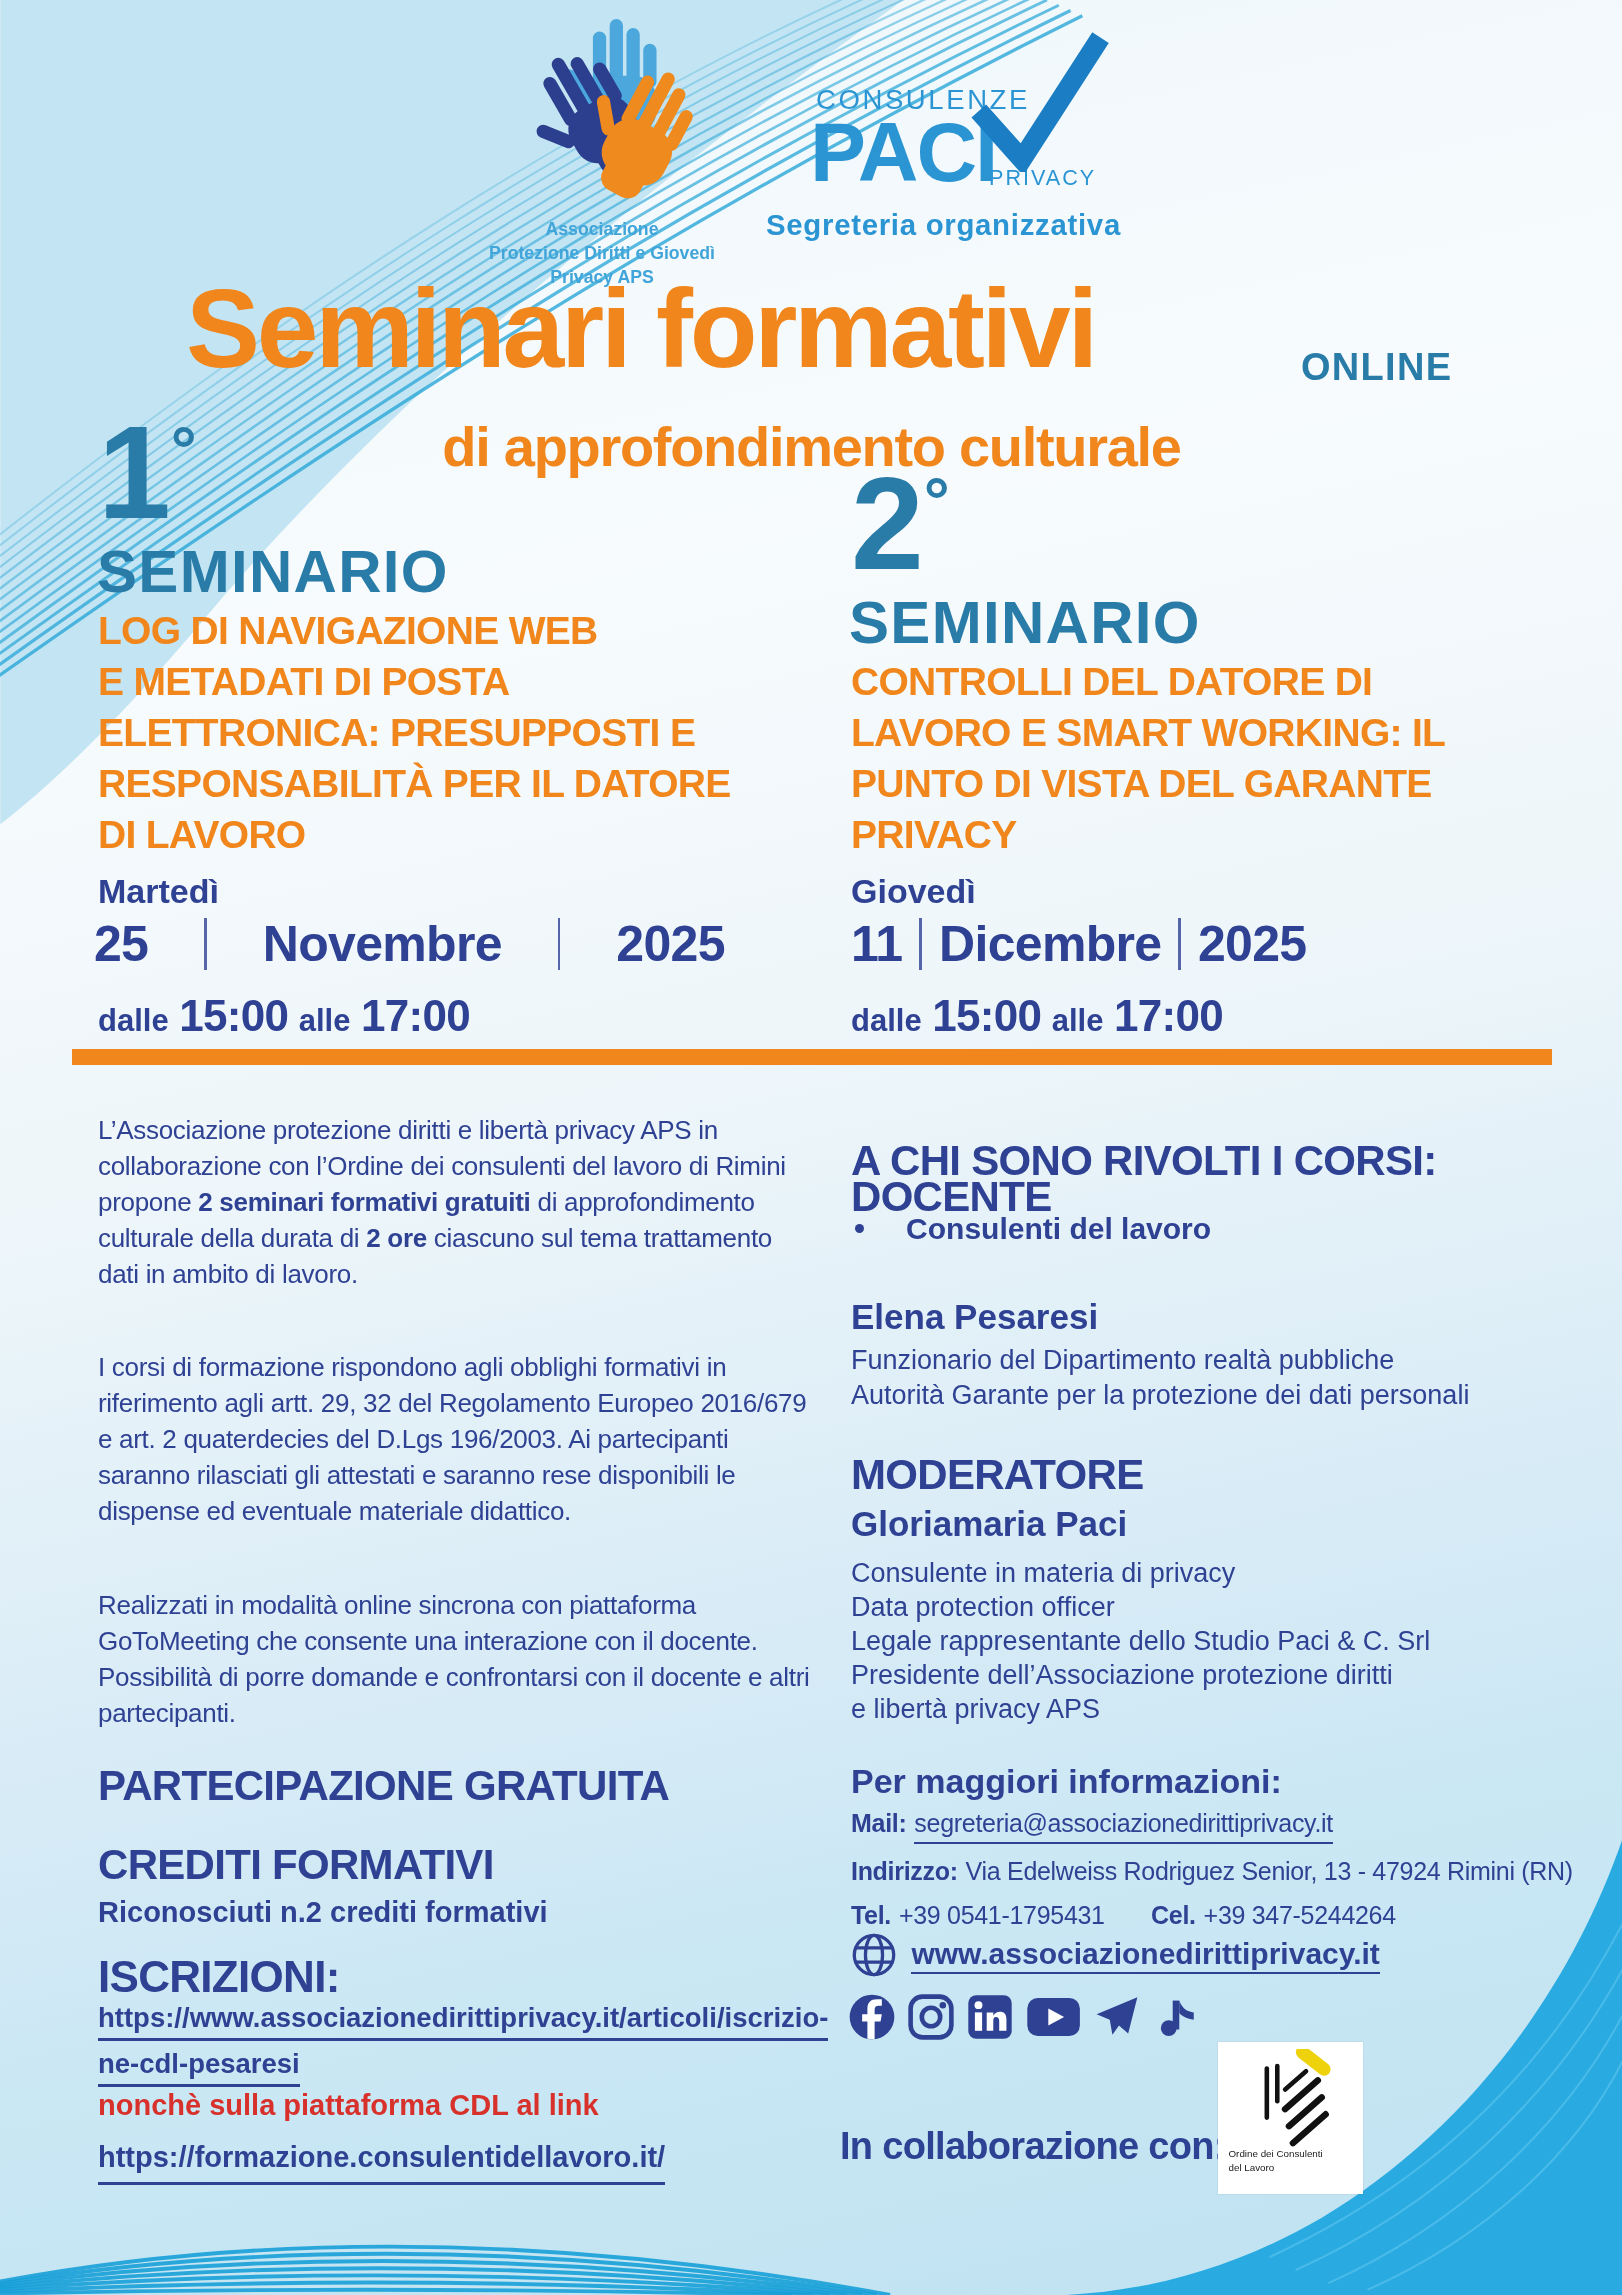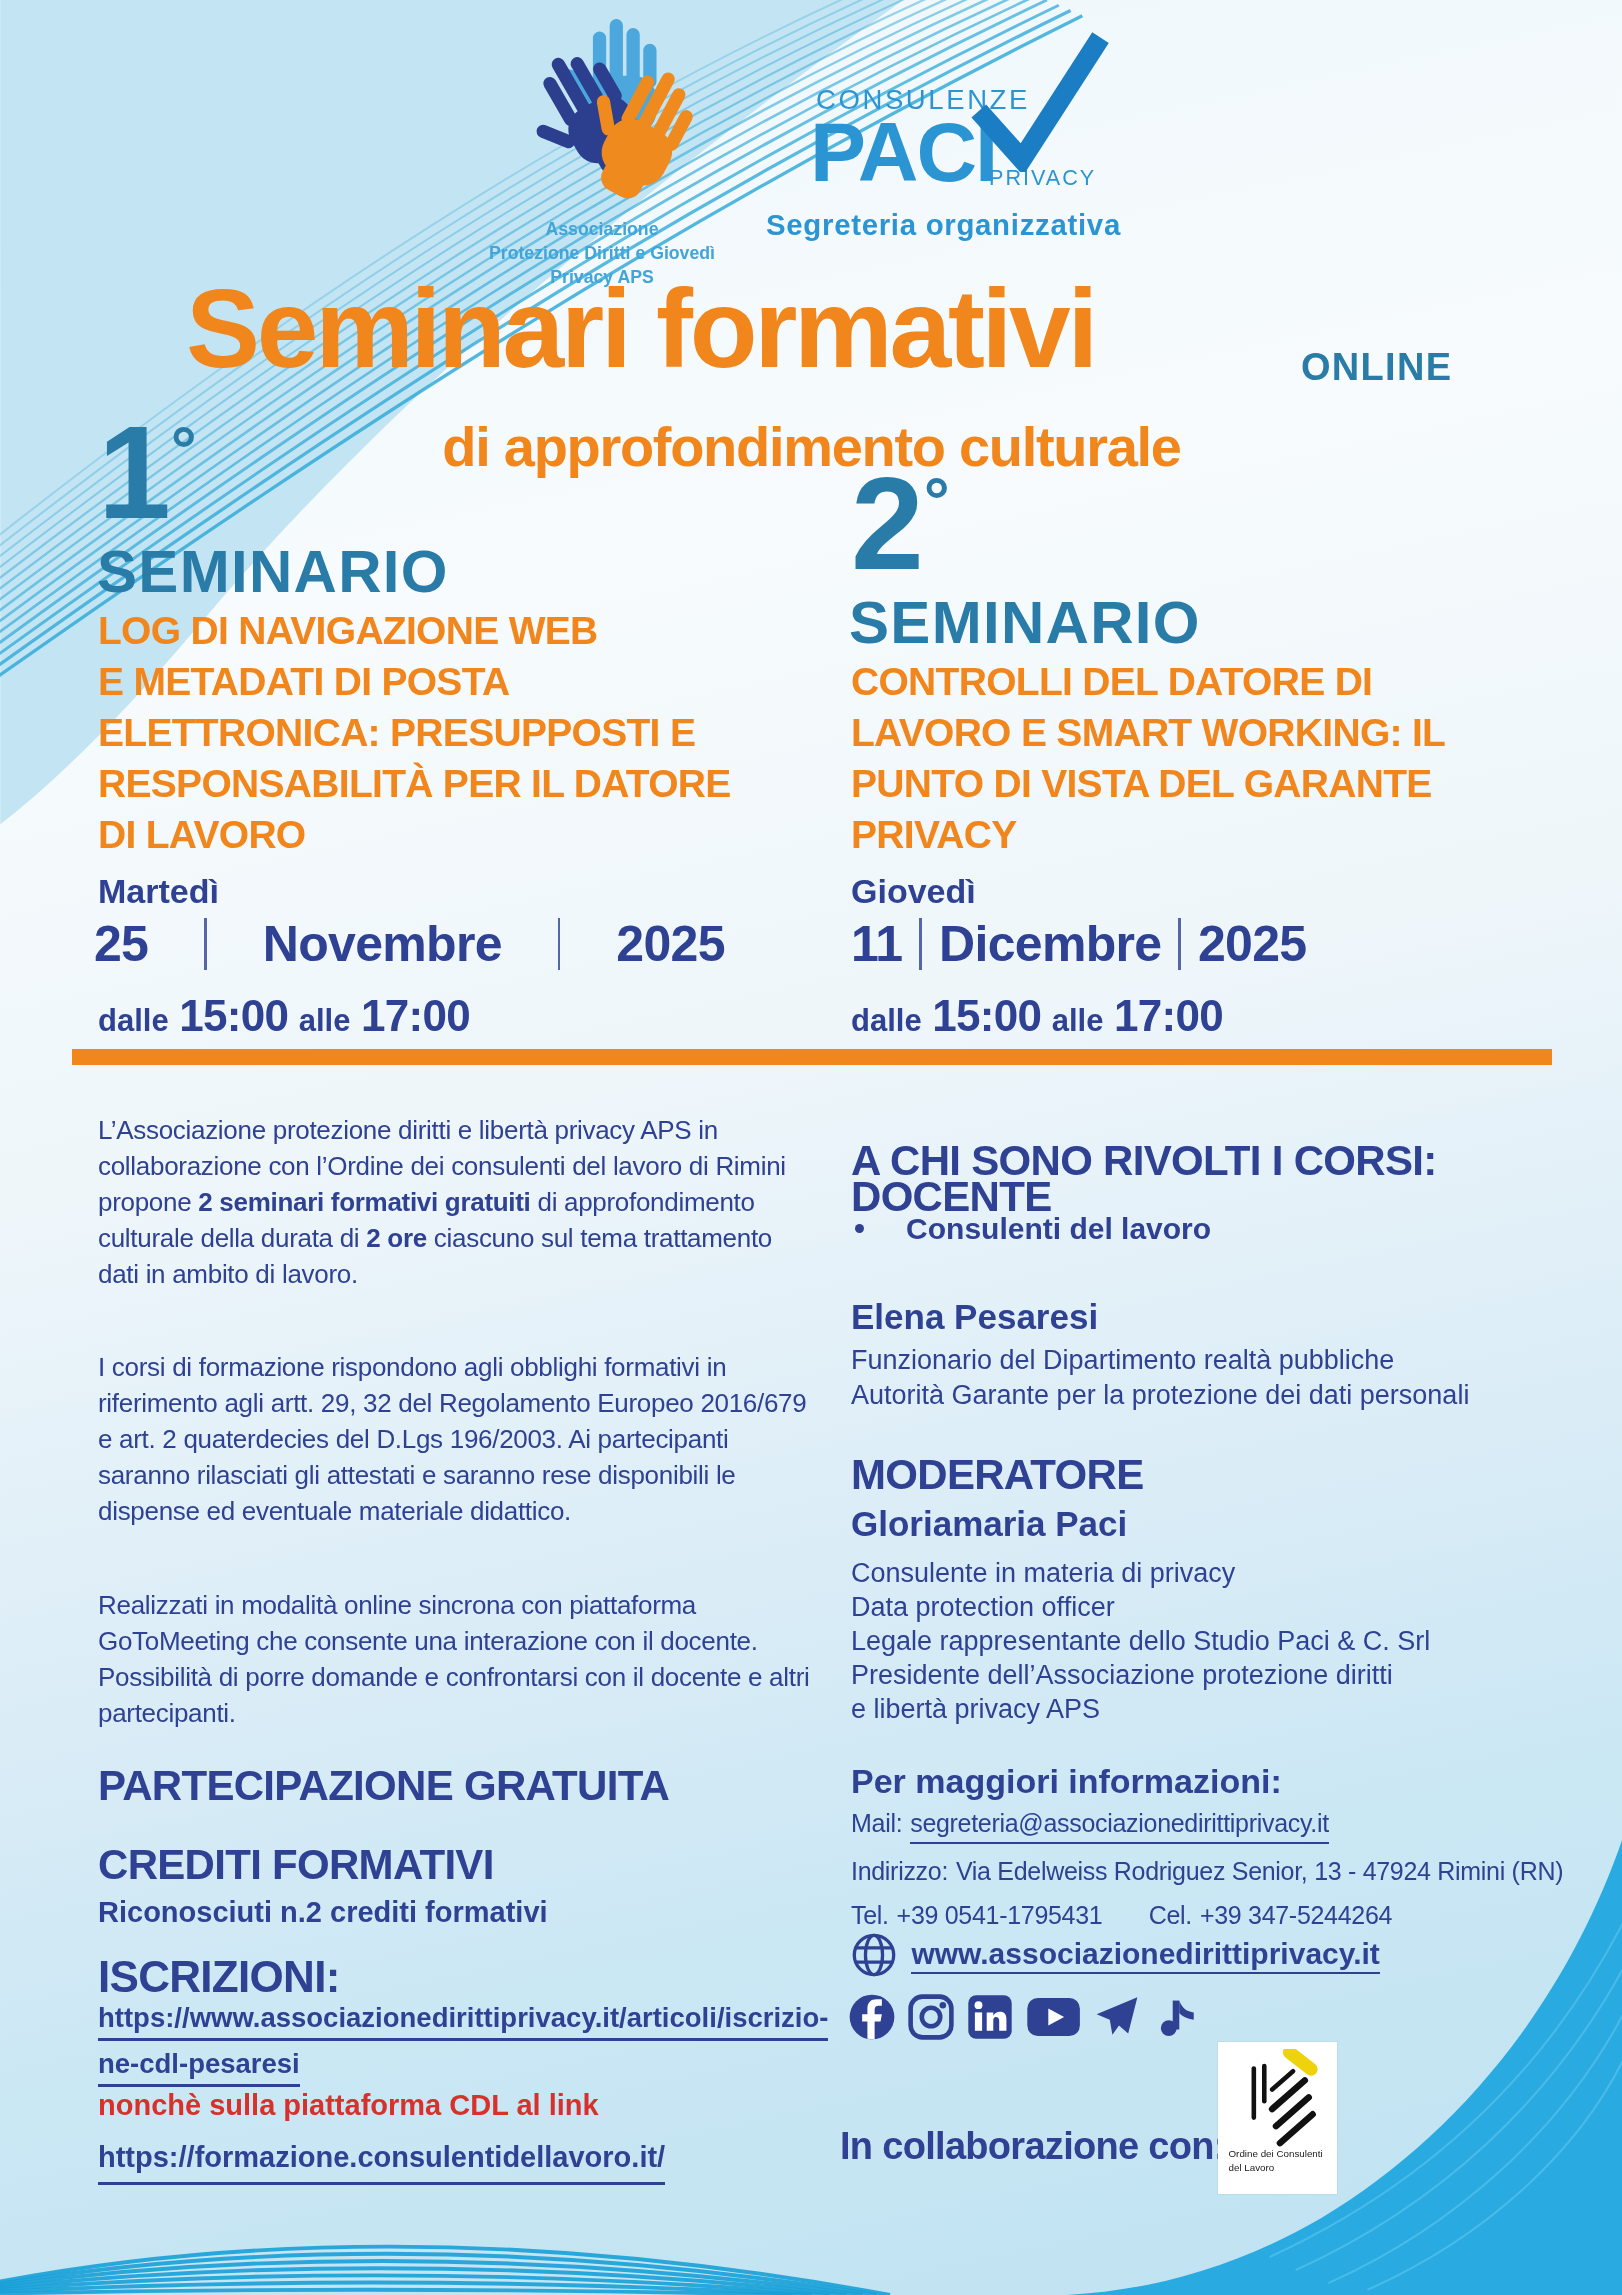--- a/index.html
+++ b/index.html
@@ -69,32 +69,32 @@
   .bullet-row{left:851px;top:1212px;display:flex;color:#2E4193;font-size:30px;font-weight:700;}
   .bullet-dot{width:9.2px;height:9.2px;border-radius:50%;background:#2E4193;margin:11.8px 42px 0 3.9px;}
   #docente-h{left:851px;top:1176px;}
   #docente-name{left:851px;top:1297px;color:#2E4193;font-size:35px;font-weight:800;}
   #docente-desc{left:851px;top:1343px;width:759px;color:#2E4193;font-size:27px;line-height:35px;font-weight:500;}
   #moderatore-h{left:851px;top:1454px;}
   #moderatore-name{left:851px;top:1504px;color:#2E4193;font-size:35px;font-weight:800;text-align:center;}
   #moderatore-desc{left:851px;top:1556px;width:759px;color:#2E4193;font-size:27px;line-height:34px;font-weight:500;}
   #info-h{left:851px;top:1762px;color:#2E4193;font-size:34px;font-weight:900;}
   .info-line{left:851px;width:772px;color:#2E4193;font-size:25px;letter-spacing:-0.3px;}
-  .info-line .lbl{font-weight:400;margin-right:7.9px;}
+  .info-line .lbl{font-weight:700;margin-right:7.9px;}
   .info-line .val{font-weight:500;}
   #mail-line{top:1809px;} #mail-line .val{border-bottom:2.6px solid #2E4193;padding-bottom:5.2px;}
   #addr-line{top:1857px;} #tel-line{top:1901px;}
   #tel-line .gap{display:inline-block;width:33px;}
   #web-line{left:851px;top:1932px;display:flex;align-items:center;}
   #web-line .globe{width:46px;height:46px;margin-right:14.4px;flex:0 0 auto;}
   #web-link{color:#2E4193;font-size:30px;font-weight:700;border-bottom:2.6px solid #2E4193;padding-bottom:1px;}
   .social-row{left:849px;top:1994px;display:flex;align-items:center;}
   .social-row .sicon{height:46px;margin-right:13px;}
   #collab-label{left:840px;top:2125px;color:#2E4193;font-size:38px;font-weight:900;letter-spacing:-0.7px;}
-  #partner-box{left:1218px;top:2042px;width:119px;height:152px;background:#ffffff;
+  #partner-box{left:1218px;top:2042px;width:145px;height:152px;background:#ffffff;
     box-shadow:0 0 0 0.7px rgba(0,0,0,.06);text-align:center;}
   #partner-box svg{display:block;margin:6.5px auto 0 auto;}
   #partner-text{font-size:9.8px;color:#1a1a1a;line-height:14.4px;text-align:left;padding-left:10.5px;}
 </style>
 </head>
 <body>
 
 <svg id="bg" viewBox="0 0 2480 3508" xmlns="http://www.w3.org/2000/svg">
 
   <path d="M0,0 L1380,0 C1020,260 600,600 300,960 C190,1090 90,1190 0,1260 Z" fill="#c3e4f2"></path>

